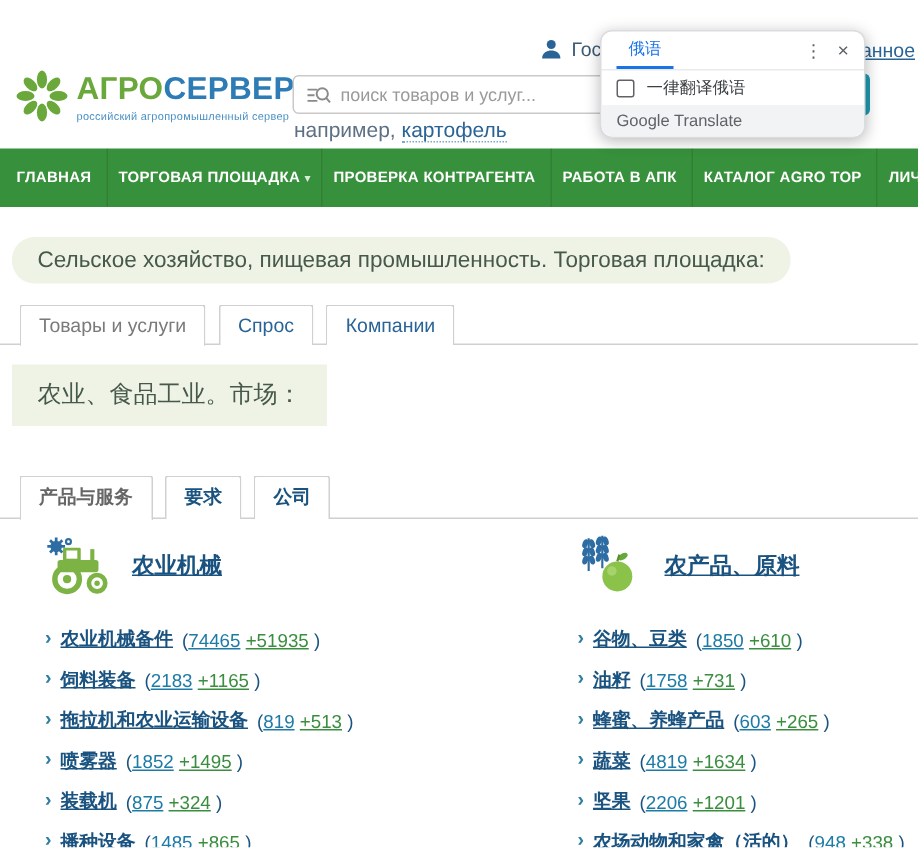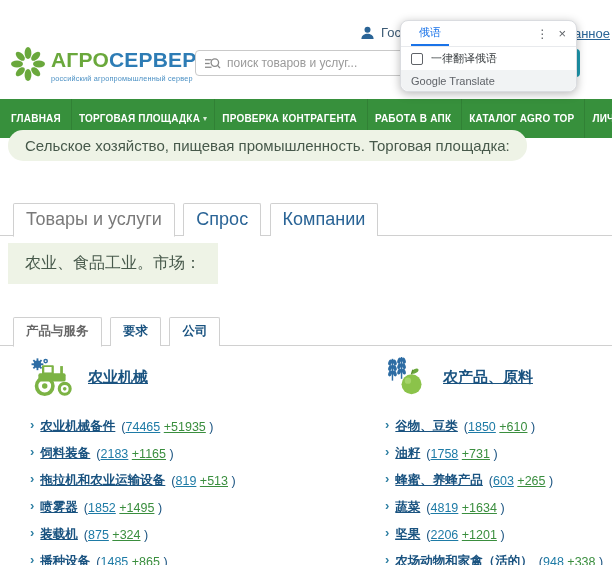--- a/index.html
+++ b/index.html
@@ -44,28 +44,28 @@
   .gt-footer { background:#f1f3f4; height:21px; border-radius:0 0 8px 8px; display:flex; align-items:center; padding:0 10px; font-size:11px; color:#5f6368; }
 
   
   .nav { position:absolute; left:0; top:99px; width:612px; height:39px; background:#37903c; display:flex; align-items:stretch; justify-content:space-between; padding:0 4px; }
   .nav-item { display:flex; align-items:center; gap:3px; padding:0 7px; color:#fff; font-size:10px; font-weight:bold; letter-spacing:0.2px; cursor:pointer; border-right:1px solid rgba(0,0,0,0.10); white-space:nowrap; }
   .nav-item:last-child { border-right:none; }
   .nav-caret { font-size:8px; color:#d8ecd8; }
 
   
   .section-heading { position:absolute; left:8px; background:#eef3e6; color:#47594b; display:inline-block; }
-  .heading-ru { top:130px; font-size:15px; padding:7px 17px;border-radius:15px; }
+  .heading-ru { top:158px; font-size:15px; padding:7px 17px;border-radius:15px; }
   .heading-zh { top:243px; font-size:16px; padding:10px 17px; }
 
   
   .tab-row { position:absolute; left:0; width:612px; border-bottom:1px solid #d0d0d0; padding-left:13px; }
   .tabs-ru { top:202px; }
   .tabs-zh { top:316px; }
-  .tab { display:inline-block; font-size:18px; padding:5px 12px 6px; border:1px solid #d0d0d0; border-bottom:none; border-radius:2px 2px 0 0; margin-right:4px; margin-bottom:-1px; background:#fff; cursor:pointer; position:relative; top:1px; }
+  .tab { display:inline-block; font-size:13px; padding:5px 12px 6px; border:1px solid #d0d0d0; border-bottom:none; border-radius:2px 2px 0 0; margin-right:4px; margin-bottom:-1px; background:#fff; cursor:pointer; position:relative; top:1px; }
   .tab.active { color:#7a7a7a; border-bottom:1px solid #fff; }
   .tab.link { color:#2a6496; }
   .tabs-zh .tab { font-weight:bold; font-size:12.5px; }
   .tabs-zh .tab.active { color:#666; }
   .tabs-zh .tab.link { color:#1a5380; }
 
   
   .cat-col { position:absolute; top:355px; }
   .cat-col.left { left:30px; width:348px; }
   .cat-col.right { left:385px; width:225px; }
@@ -127,20 +127,21 @@
             <line x1="1" y1="8" x2="6" y2="8"></line>
             <line x1="1" y1="12" x2="8" y2="12"></line>
           <circle cx="11.5" cy="7" r="4"></circle>
             <line x1="14.4" y1="10" x2="17" y2="13"></line>
         </g>
       </svg>
     </span>
     <span class="search-placeholder">поиск товаров и услуг...</span>
   </div>
   <button class="search-btn"></button>
+  <div class="search-hint"><span>например, </span><span class="hint-link">картофель</span></div>
 
   <div class="gt-popup">
     <div class="gt-tabs">
       <span class="gt-tab active">俄语</span>
       <span class="gt-kebab">⋮</span>
       <span class="gt-close">×</span>
     </div>
     <div class="gt-body">
       <span class="gt-checkbox"></span>
       <span class="gt-check-label">一律翻译俄语</span>

